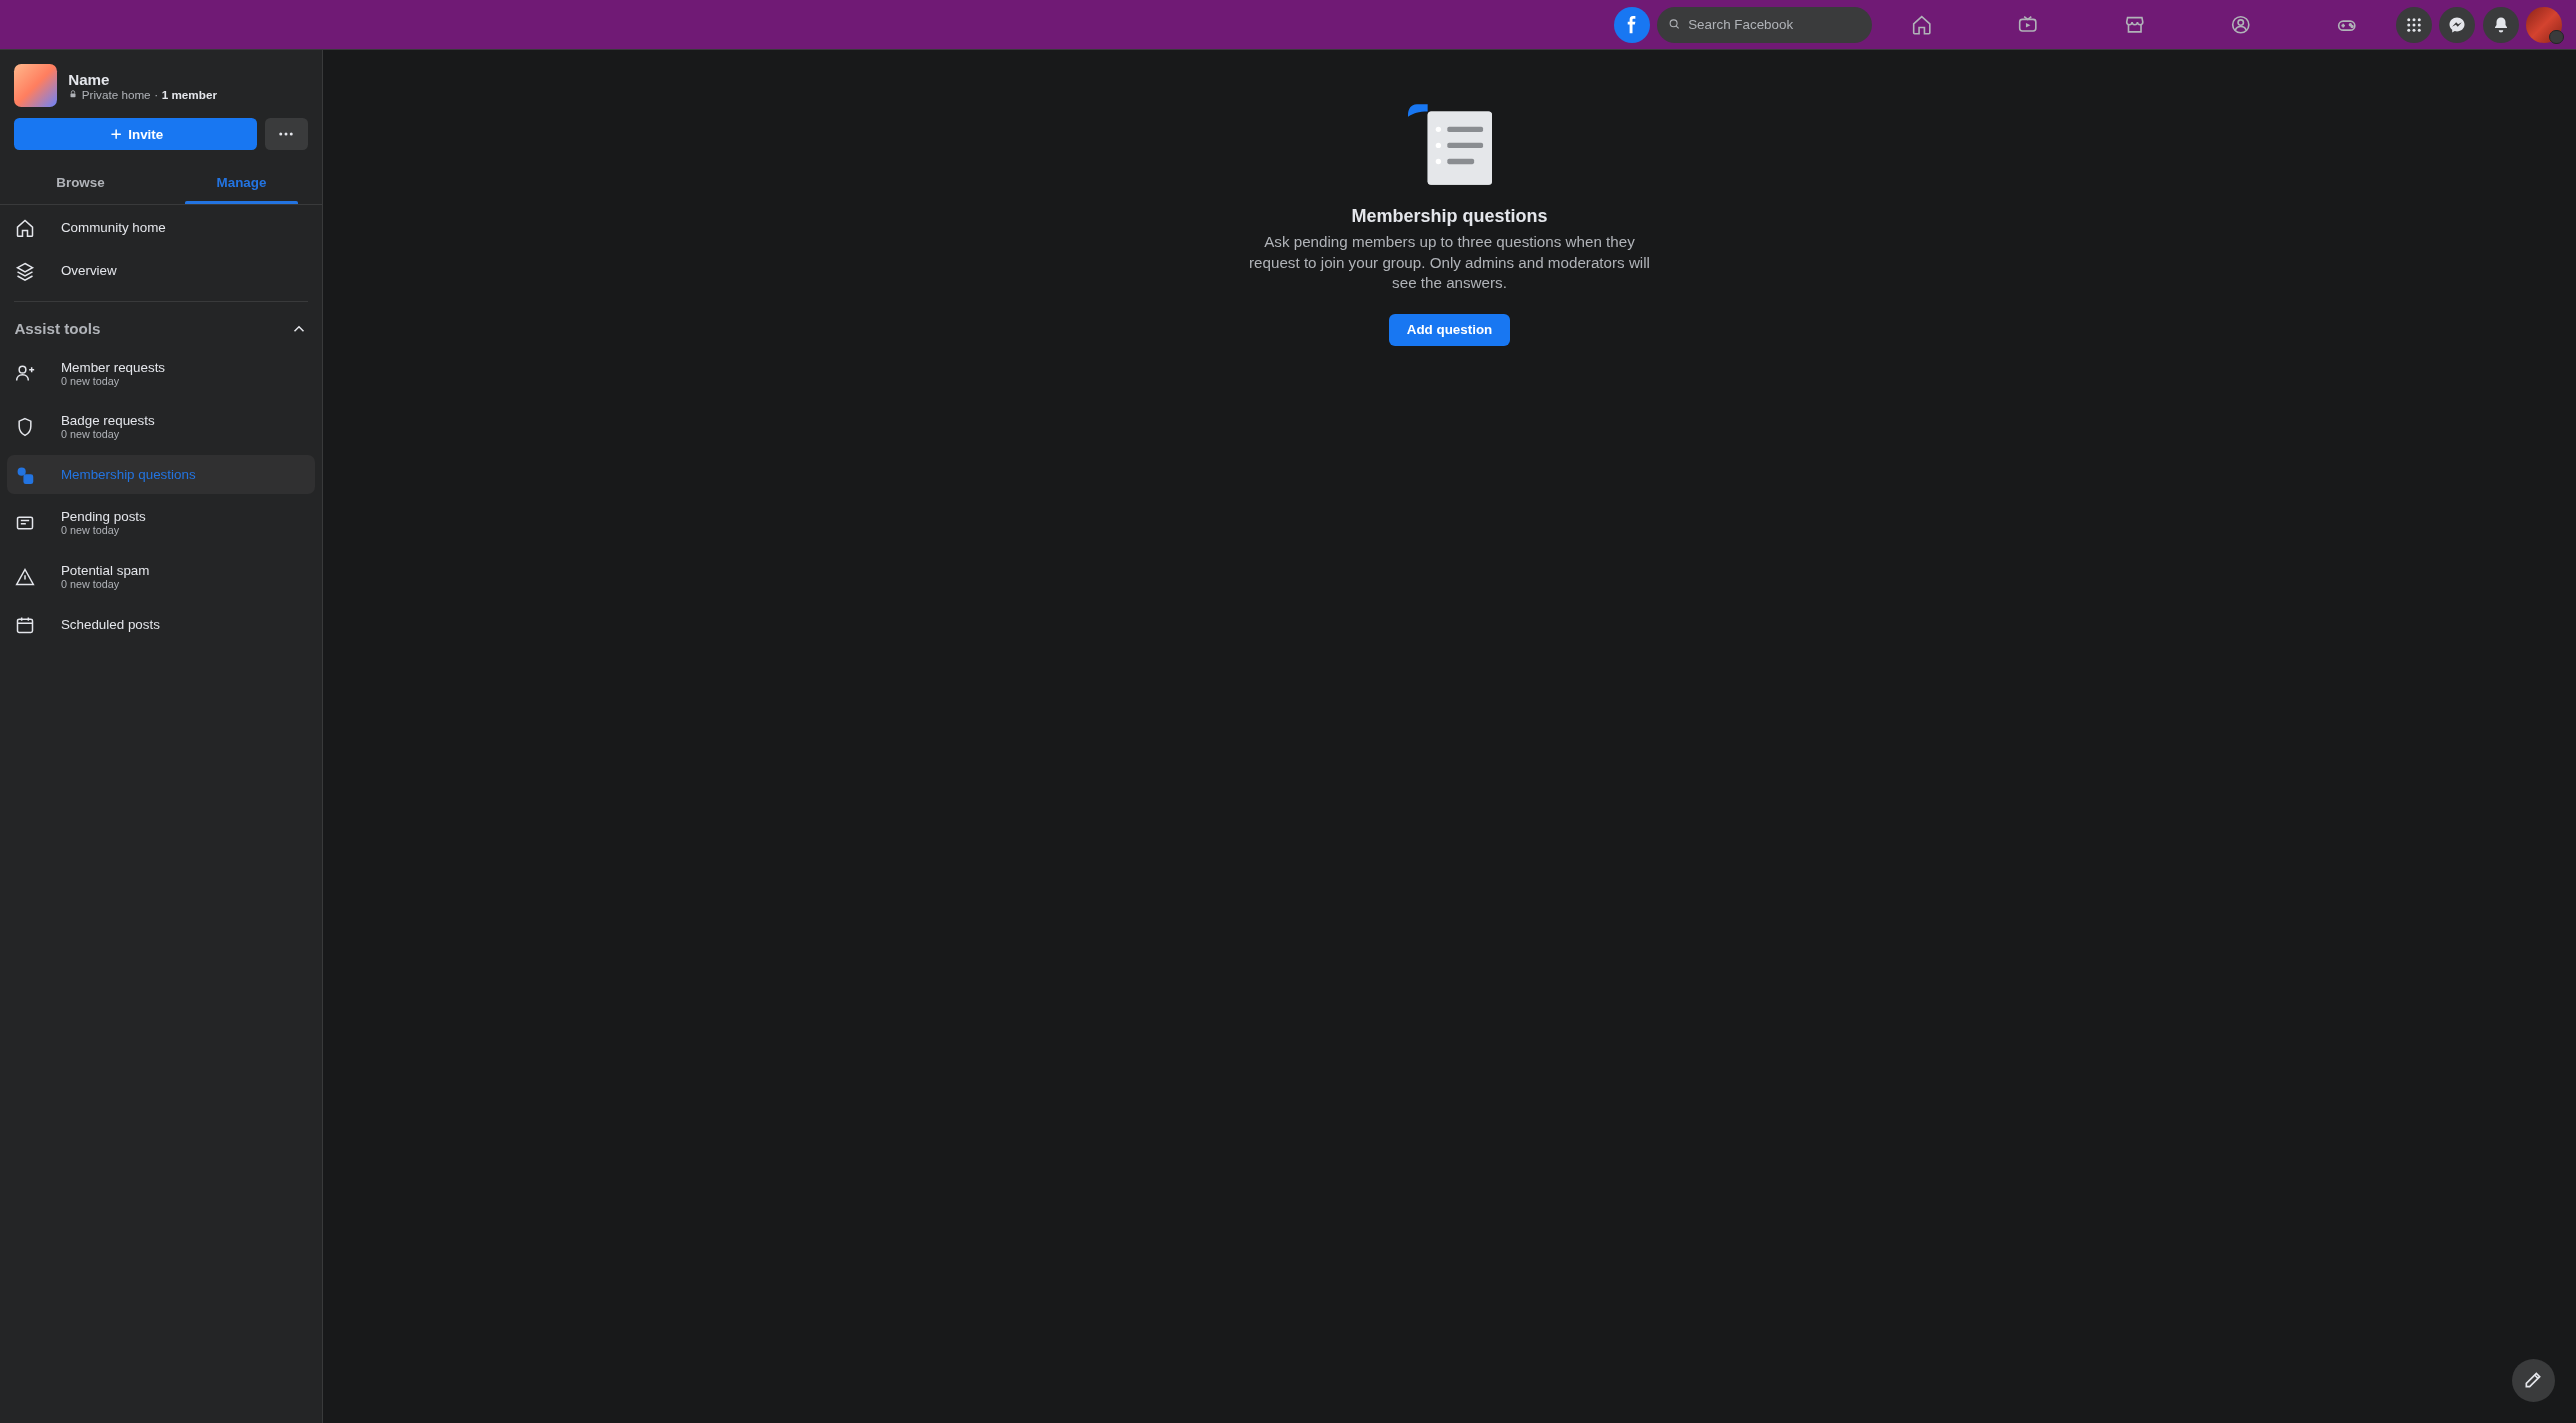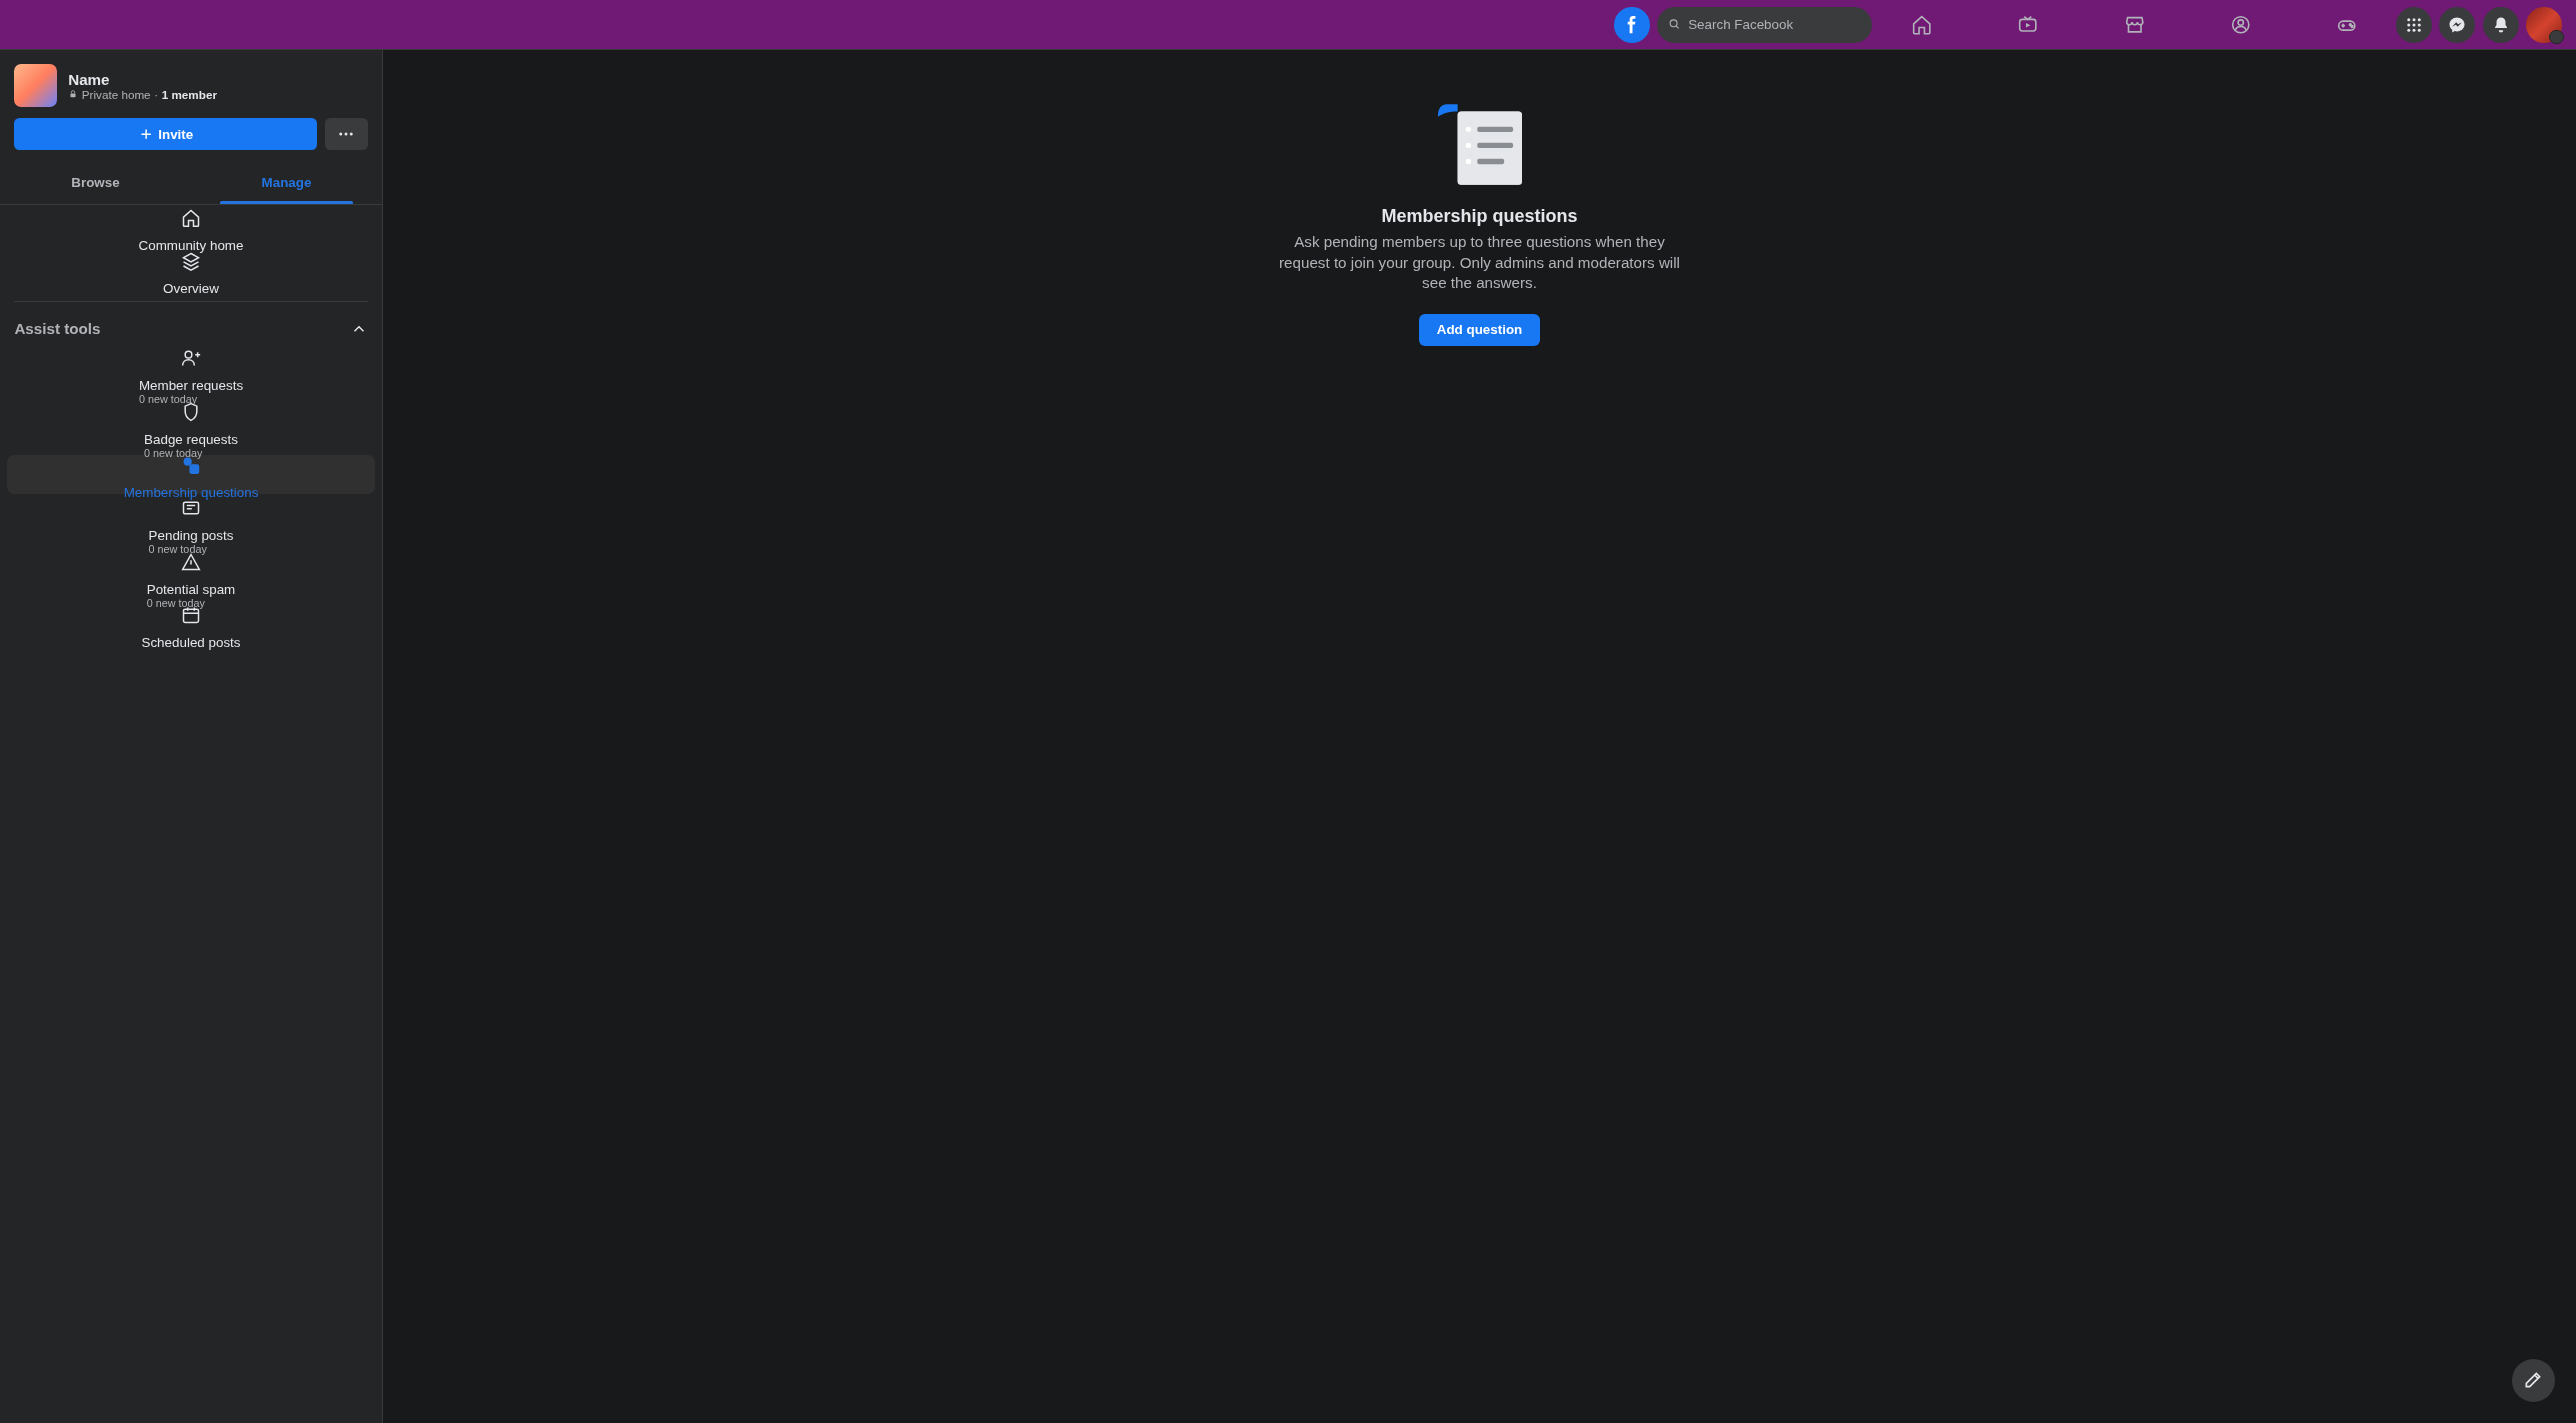--- a/index.html
+++ b/index.html
@@ -16,41 +16,41 @@
 .topbar-center { display: flex; gap: 7.2px; }
 .nav-tab { width: 99px; height: 43px; display: flex; align-items: center; justify-content: center; border-radius: 7.2px; cursor: pointer; }
 .nav-tab svg { width: 21.5px; height: 21.5px; fill: none; stroke: #b0b3b8; stroke-width: 1.8; }
 .topbar-right { display: flex; align-items: center; gap: 7.2px; }
 .round-btn { width: 36px; height: 36px; background: #3a3b3c; border-radius: 50%; display: flex; align-items: center; justify-content: center; cursor: pointer; }
 .round-btn svg { width: 18px; height: 18px; fill: #e4e6eb; }
 .avatar { width: 36px; height: 36px; border-radius: 50%; background: linear-gradient(135deg,#8b2318,#d4432f,#8b2318); position: relative; cursor: pointer; }
 .avatar::after { content: ""; position: absolute; right: -1.8px; bottom: -1.8px; width: 12.5px; height: 12.5px; background: #3a3b3c; border-radius: 50%; border: 1.8px solid #242526; display:flex; align-items:center; justify-content:center; }
 
 .layout { display: flex; height: calc(100vh - 50px); }
-.sidebar { width: 383px; background: #242526; padding: 14.3px 7.2px 0 7.2px; overflow-y: auto; border-right: 0.9px solid #393a3b; }
+.sidebar { width: 323px; background: #242526; padding: 14.3px 7.2px 0 7.2px; overflow-y: auto; border-right: 0.9px solid #393a3b; }
 .main { flex: 1; background: #18191a; display: flex; flex-direction: column; align-items: center; padding-top: 54px; position: relative; }
 
 .group-header { display: flex; align-items: center; gap: 10.8px; padding: 0 7.2px 10.8px 7.2px; }
 .group-thumb { width: 43px; height: 43px; border-radius: 7.2px; background: linear-gradient(135deg,#ffb88c,#ff7e5f,#6a82fb); flex-shrink:0; }
 .group-name { font-weight: 600; font-size: 15.2px; }
 .group-meta { font-size: 11.7px; color: #b0b3b8; display: flex; align-items: center; gap: 3.6px; }
 .group-meta b { color: #e4e6eb; font-weight:600; }
 .lock-icon { width: 10px; height: 10px; }
 
 .header-actions { display: flex; gap: 7.2px; padding: 0 7.2px 10.8px 7.2px; }
 .invite-btn { flex: 1; height: 32px; background: #1877f2; color: #fff; border: none; border-radius: 5.4px; font-weight: 600; font-size: 13.4px; display: flex; align-items: center; justify-content: center; gap: 5.4px; cursor: pointer; }
 .more-btn { width: 43px; height: 32px; background: #3a3b3c; border: none; border-radius: 5.4px; display: flex; align-items: center; justify-content: center; cursor: pointer; }
 .more-btn svg { fill: #e4e6eb; }
 
 .tabs { display: flex; border-bottom: 0.9px solid #393a3b; margin: 0 -7.2px; }
 .tab { flex: 1; height: 43px; display: flex; align-items: center; justify-content: center; font-weight: 600; font-size: 13.4px; color: #b0b3b8; cursor: pointer; position: relative; }
 .tab.active { color: #2374e1; }
 .tab.active::after { content: ""; position: absolute; bottom: 0; left: 15%; right: 15%; height: 2.7px; background: #2374e1; border-radius: 1.8px 1.8px 0 0; }
 
-.side-item { display: flex; align-items: center; gap: 10px; height: 39px; padding: 0 7.2px; border-radius: 7.2px; cursor: pointer; margin-top: 3.6px; flex-direction: column; }
+.side-item { display: flex; align-items: center; gap: 25px; height: 39px; padding: 0 7.2px; border-radius: 7.2px; cursor: pointer; margin-top: 3.6px; }
 .side-item.active { background: #303031; }
 .side-item.active .side-label { color: #2374e1; }
 .side-item.active .side-icon svg { stroke: #2374e1; fill: #2374e1; }
 .side-icon { width: 21.5px; display: flex; align-items:center; justify-content:center; }
 .side-icon svg { width: 20px; height: 20px; stroke: #e4e6eb; fill: none; stroke-width: 1.8; }
 .side-label { font-size: 13.4px; font-weight: 500; }
 .side-sub { font-size: 10.8px; color: #b0b3b8; }
 .side-text { display: flex; flex-direction: column; }
 .side-item.tall { height: 50px; }
 

